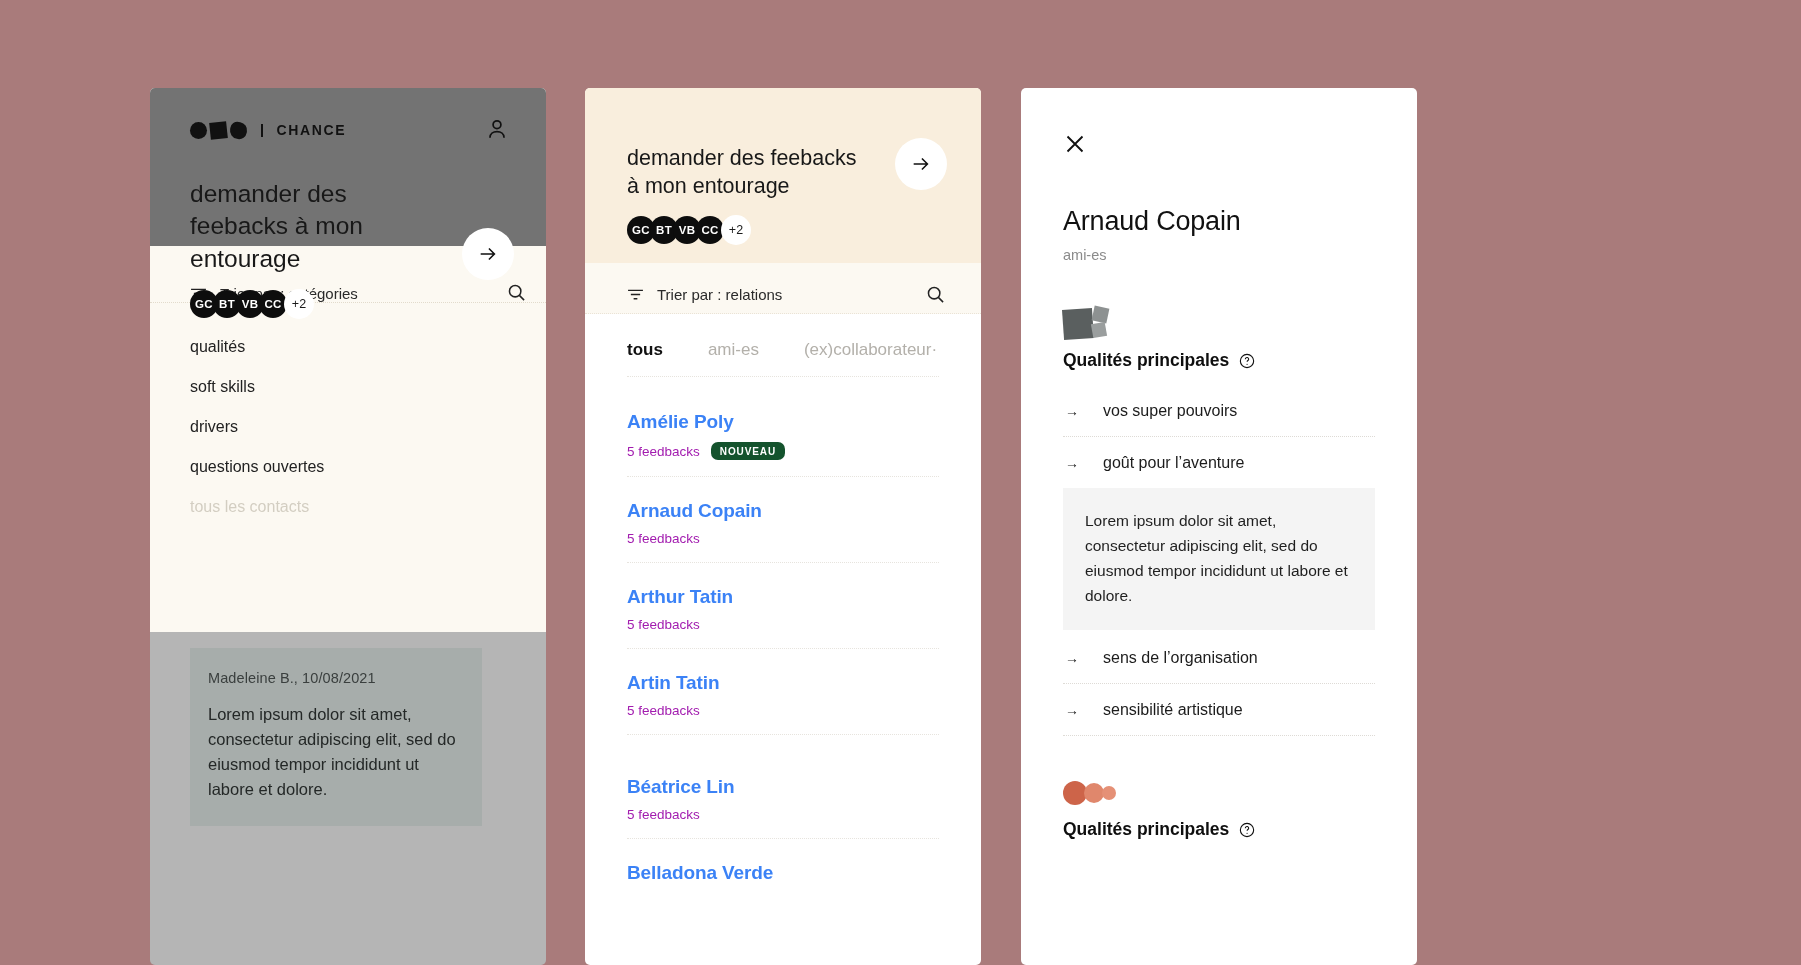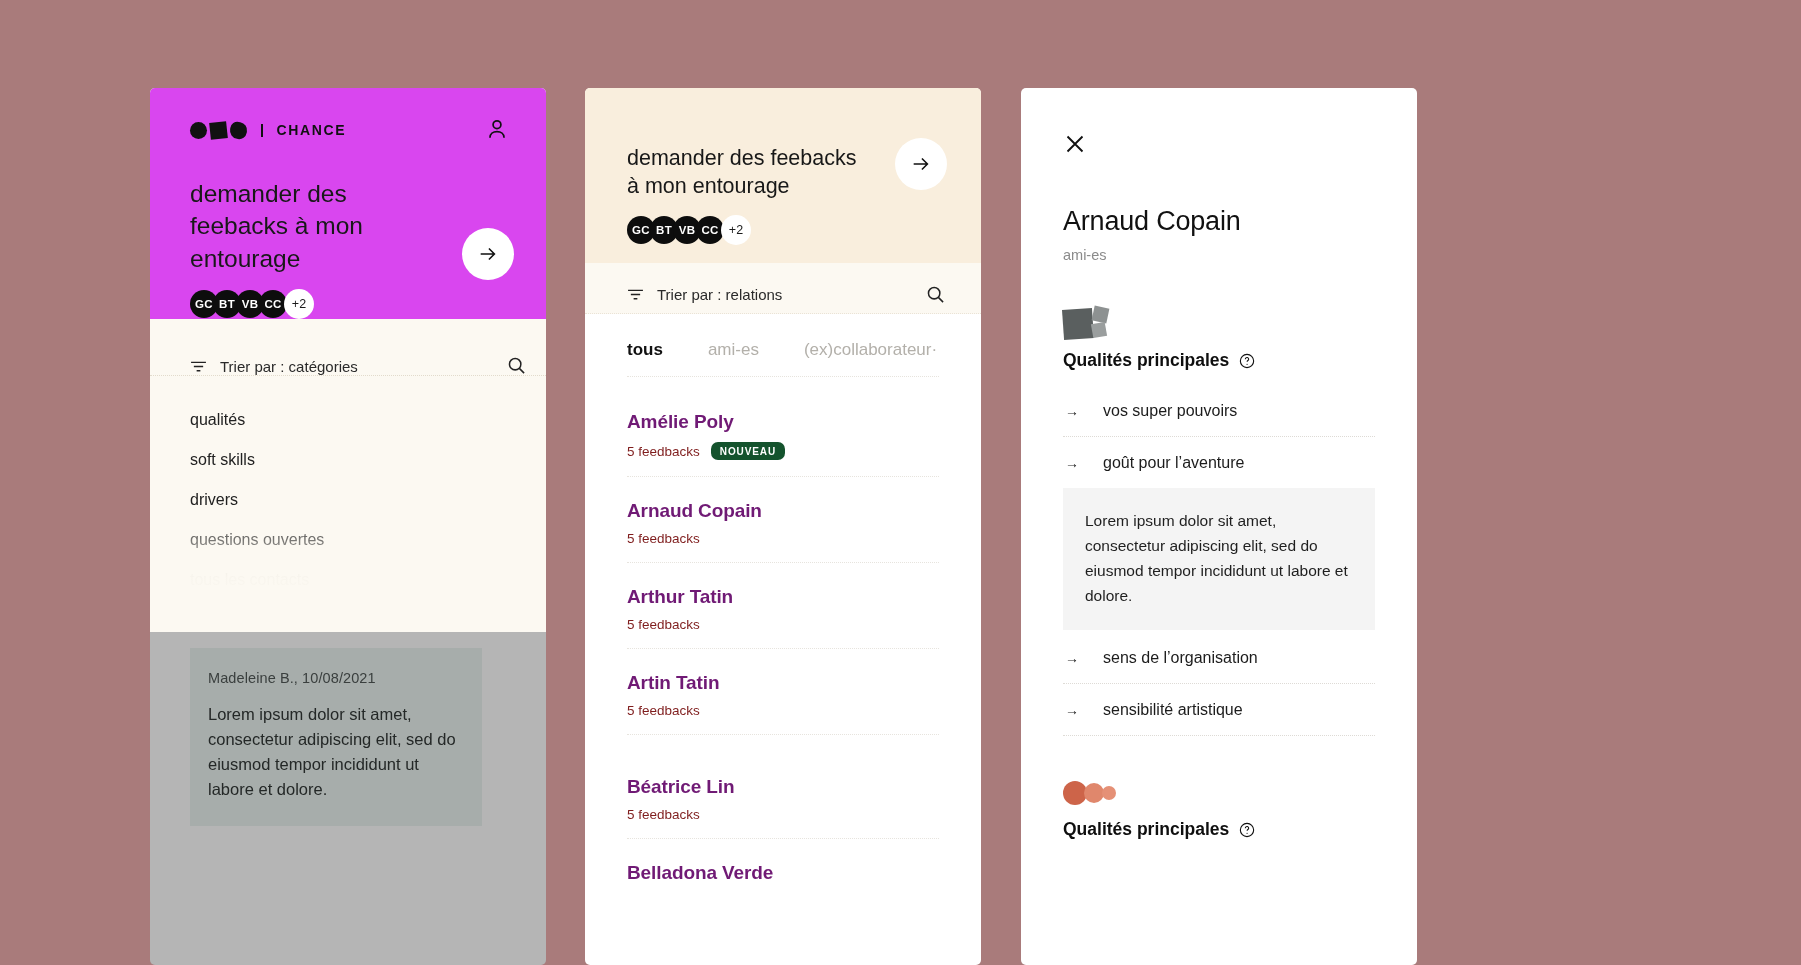--- a/index.html
+++ b/index.html
@@ -36,23 +36,23 @@
     font-size: 20px; color: #2b2b2b;
   }
 
   
   .p1-sheet {
     position: absolute; left: 0; top: 0; width: 396px; height: 544px;
     background: #fcf9f2;
     overflow: hidden;
   }
   .p1-hero {
-    background: #d946ef;
+    background: #737373;
     padding: 30px 40px 26px 40px;
-    height: 231px;
+    height: 158px;
     position: relative;
   }
   .brand-row { display: flex; align-items: center; gap: 9px; height: 24px; }
   .brand-shapes { display: flex; align-items: center; gap: 3px; }
   .bs-circle { width: 17px; height: 17px; background: #111; border-radius: 50%; }
   .bs-square { width: 17px; height: 17px; background: #111; transform: rotate(-6deg); }
   .bs-blob  { width: 17px; height: 17px; background: #111; border-radius: 42% 48% 45% 50%; transform: rotate(10deg); }
   .brand-bar { width: 1.6px; height: 13px; background: #111; margin: 0 5px; }
   .brand-name {
     font-size: 14px; font-weight: 700; letter-spacing: 1.6px; color: #111;
@@ -132,23 +132,23 @@
   }
   .p2-tab { font-size: 17px; color: #b3b0aa; cursor: pointer; }
   .p2-tab.active { color: #111; font-weight: 700; }
   .p2-list { padding: 0 42px; }
   .p2-row {
     padding: 23px 0 16px 0;
     border-bottom: 1px dotted #e7e4de;
     cursor: pointer;
   }
   .p2-row:first-child { padding-top: 34px; }
-  .p2-name { font-size: 19px; font-weight: 700; color: #701a75; margin-bottom: 9px; letter-spacing: -.1px; }
+  .p2-name { font-size: 19px; font-weight: 700; color: #3b82f6; margin-bottom: 9px; letter-spacing: -.1px; }
   .p2-sub { display: flex; align-items: center; gap: 11px; }
-  .p2-count { font-size: 13.5px; color: #7f1d1d; }
+  .p2-count { font-size: 13.5px; color: #a21caf; }
   .badge-new {
     background: #14532d; color: #fff; font-size: 10px; font-weight: 700;
     letter-spacing: .9px; padding: 4px 9px 3px 9px; border-radius: 7px;
   }
   .p2-gap { height: 18px; }
 
   
   #panel3 { left: 1021px; top: 88px; width: 396px; height: 877px; }
   .p3-inner { padding: 44px 42px 0 42px; }
   .close-icon { width: 24px; height: 24px; cursor: pointer; }

